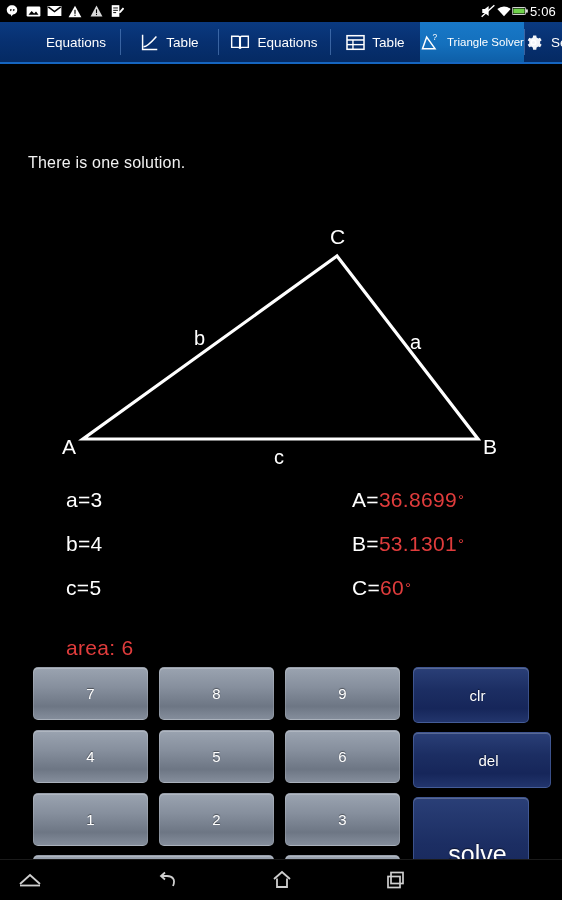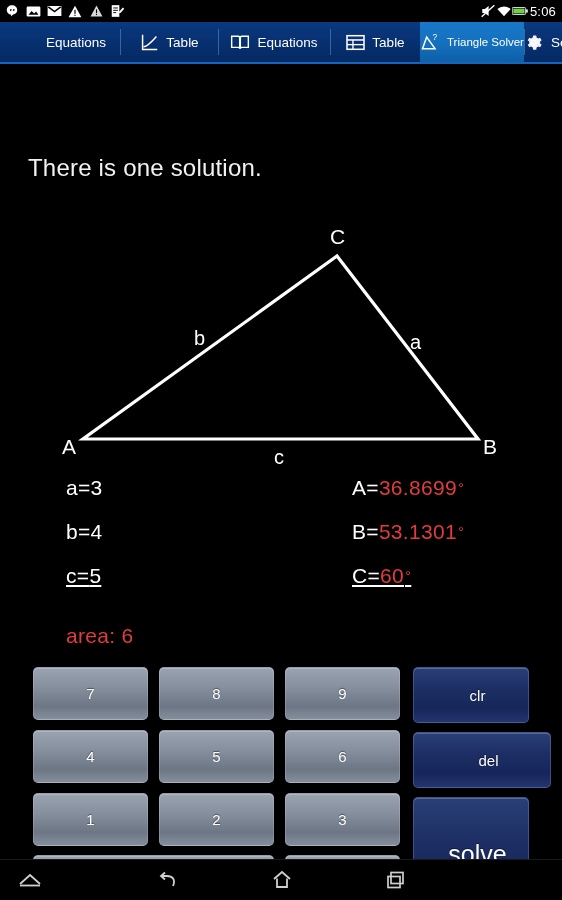--- a/index.html
+++ b/index.html
@@ -106,21 +106,21 @@
   
   .main {
     position: relative;
     height: 798px;
     background: #000;
   }
   .headline {
     position: absolute;
     left: 28px;
     top: 90px;
-    font-size: 24px;
+    font-size: 16px;
     color: #f2f2f2;
     font-weight: 400;
     letter-spacing: 0.2px;
   }
 
   .triangle-area {
     position: absolute;
     left: 0;
     top: 150px;
     width: 562px;
@@ -134,26 +134,27 @@
     left: 0;
     top: 412px;
     width: 562px;
     height: 175px;
   }
   .res-row {
     position: absolute;
     font-size: 21px;
     white-space: nowrap;
     letter-spacing: 0.3px;
+    margin-top: 12px;
   }
   .res-left  { left: 66px; }
   .res-right { left: 352px; }
   .r0 { top: 0px; }
   .r1 { top: 44px; }
-  .r2 { top: 88px; text-decoration: underline; }
+  .r2 { top: 88px; }
   .r3 { top: 148px; }
   .val-red { color: #e03c3c; }
   .deg {
     font-size: 15px;
     vertical-align: 14%;
     color: #e03c3c;
     margin-left: 1px;
   }
   .lbl-white { color: #fff; }
   .area-row { color: #e03c3c; }

